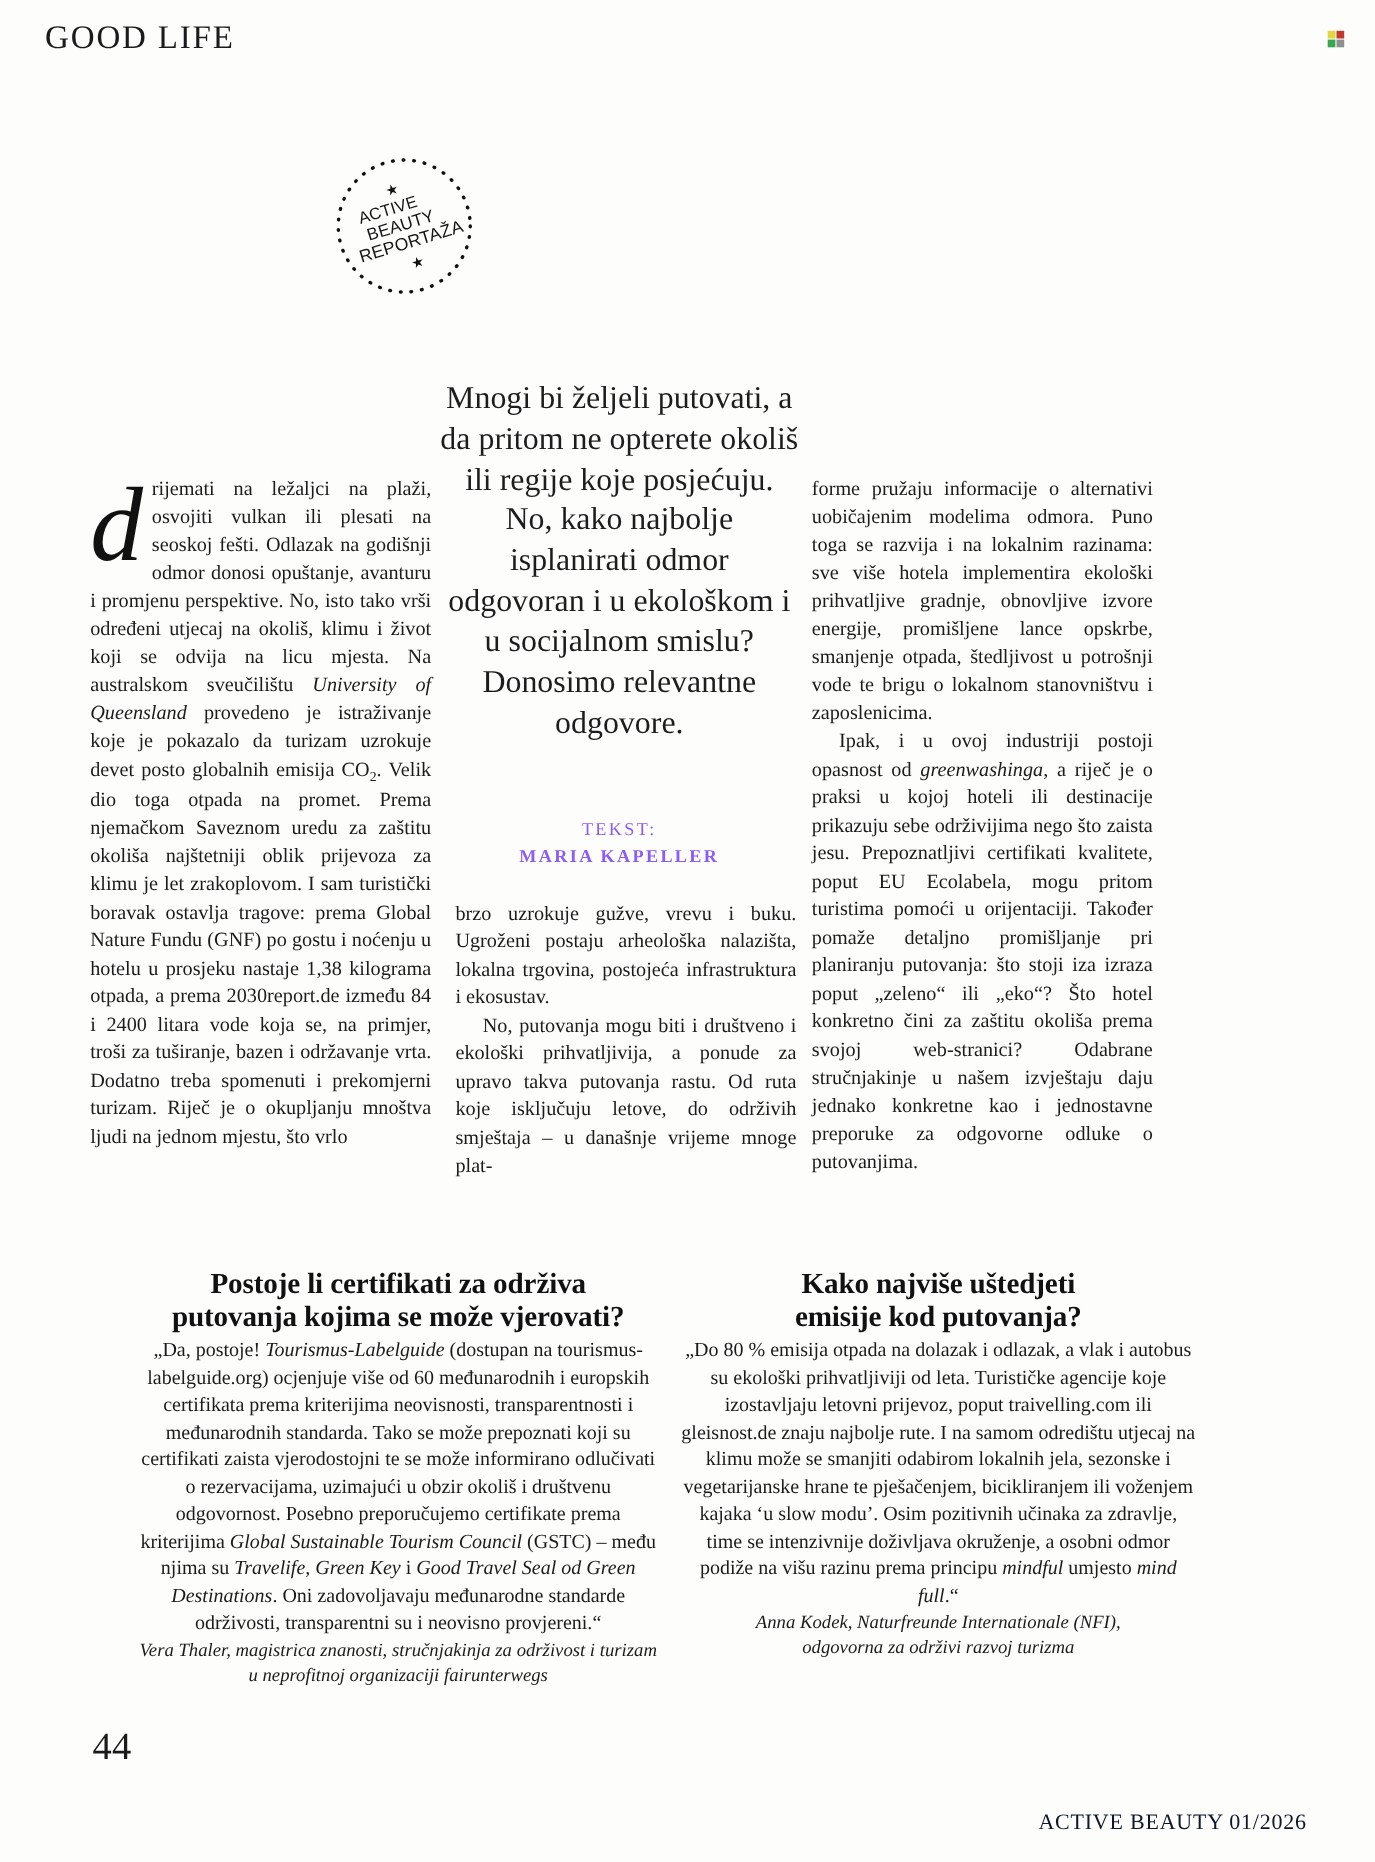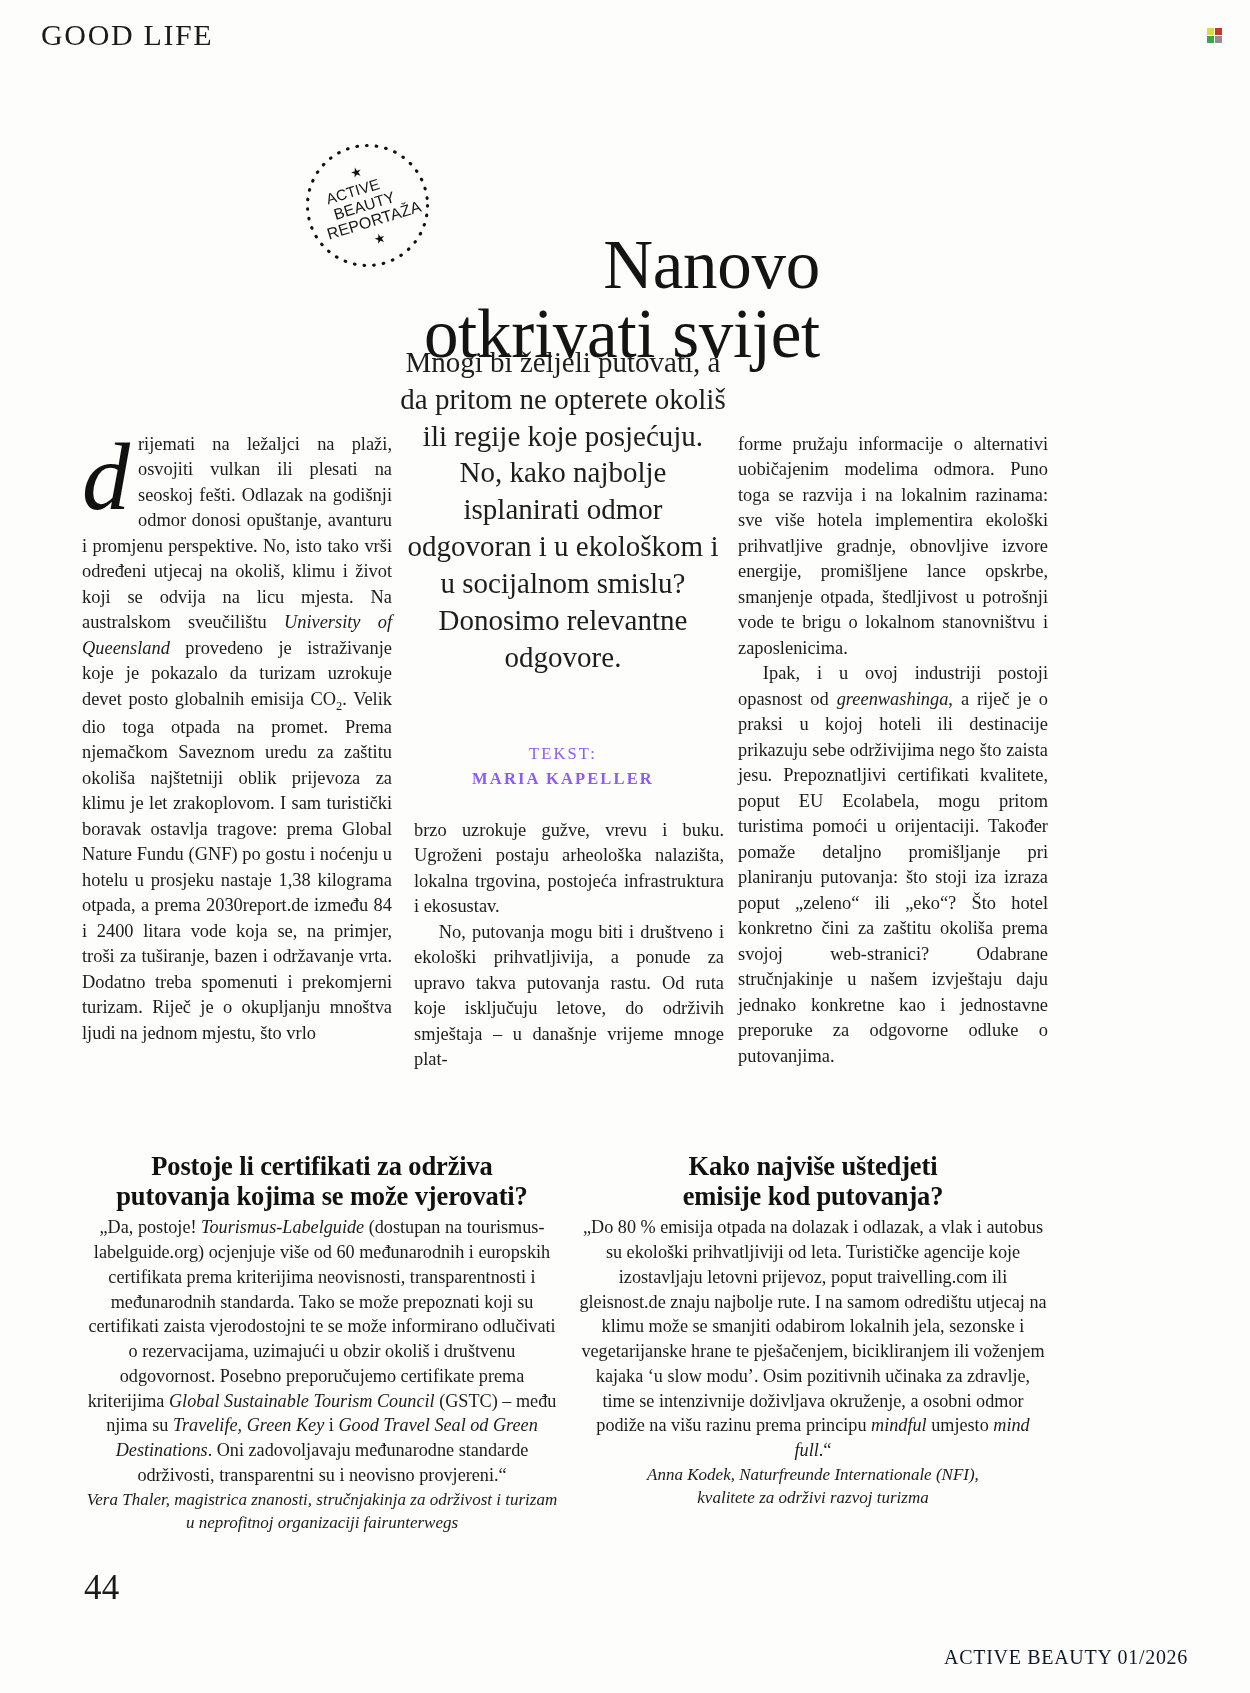--- a/index.html
+++ b/index.html
@@ -187,20 +187,21 @@
   sub { font-size: 0.68em; }
   .it { font-style: italic; }
 
   
   .qa {
     position: absolute;
     text-align: center;
     font-size: 18.2px;
     line-height: 1.36;
     color: #1b1b1b;
+    margin-left: 40px;
   }
   .qa-left  { left: 82px;  top: 1152px; width: 480px; }
   .qa-right { left: 578px; top: 1152px; width: 470px; }
 
   .qa h2 {
     margin: 0 0 4px 0;
     font-size: 26.5px;
     line-height: 1.12;
     font-weight: 700;
     letter-spacing: -0.005em;
@@ -255,24 +256,20 @@
     </svg>
     <div class="stamp-inner">
       <span class="stamp-star top">★</span>
       <span class="stamp-line l1">ACTIVE</span>
       <span class="stamp-line l2">BEAUTY</span>
       <span class="stamp-line l3">REPORTAŽA</span>
       <span class="stamp-star bottom">★</span>
     </div>
   </div>
 
-  <h1 class="headline">
-    <span class="h-l1">Nanovo</span>
-    <span class="h-l2">otkrivati svijet</span>
-  </h1>
 
   <div class="deck">Mnogi bi željeli putovati, a da pritom ne opterete okoliš ili regije koje posjećuju. No, kako najbolje isplanirati odmor odgovoran i u ekološkom i u socijalnom smislu? Donosimo relevantne odgovore.</div>
 
   <div class="byline">
     <span class="b-label">TEKST:</span>
     <span class="b-name">MARIA KAPELLER</span>
   </div>
 
   <div class="col col-left">
     <p><span class="dropcap">d</span><span>rijemati na ležaljci na plaži, osvojiti vulkan ili plesati na seoskoj fešti. Odlazak na godišnji odmor donosi opuštanje, avanturu i promjenu perspektive. No, isto tako vrši određeni utjecaj na okoliš, klimu i život koji se odvija na licu mjesta. Na australskom sveučilištu </span><span class="it">University of Queensland</span><span> provedeno je istraživanje koje je pokazalo da turizam uzrokuje devet posto globalnih emisija CO</span><sub>2</sub><span>. Velik dio toga otpada na promet. Prema njemačkom Saveznom uredu za zaštitu okoliša najštetniji oblik prijevoza za klimu je let zrakoplovom. I sam turistički boravak ostavlja tragove: prema Global Nature Fundu (GNF) po gostu i noćenju u hotelu u prosjeku nastaje 1,38 kilograma otpada, a prema 2030report.de između 84 i 2400 litara vode koja se, na primjer, troši za tuširanje, bazen i održavanje vrta. Dodatno treba spomenuti i prekomjerni turizam. Riječ je o okupljanju mnoštva ljudi na jednom mjestu, što vrlo</span></p>
@@ -298,20 +295,20 @@
   </div>
 
   <div class="qa qa-right">
     <h2>
       <span>Kako najviše uštedjeti</span><br>
       <span>emisije kod putovanja?</span>
     </h2>
     <p><span>„Do 80 % emisija otpada na dolazak i odlazak, a vlak i autobus su ekološki prihvatljiviji od leta. Turističke agencije koje izostavljaju letovni prijevoz, poput traivelling.com ili gleisnost.de znaju najbolje rute. I na samom odredištu utjecaj na klimu može se smanjiti odabirom lokalnih jela, sezonske i vegetarijanske hrane te pješačenjem, bicikliranjem ili voženjem kajaka ‘u slow modu’. Osim pozitivnih učinaka za zdravlje, time se intenzivnije doživljava okruženje, a osobni odmor podiže na višu razinu prema principu </span><span class="it">mindful</span><span> umjesto </span><span class="it">mind full</span><span>.“</span></p>
     <p class="attrib">
       <span>Anna Kodek, Naturfreunde Internationale (NFI),</span><br>
-      <span>kvalitete za održivi razvoj turizma</span>
+      <span>odgovorna za održivi razvoj turizma</span>
     </p>
   </div>
 
   <div class="folio">44</div>
   <div class="footer-right">ACTIVE BEAUTY 01/2026</div>
 
 </div>
 
 </body></html>

